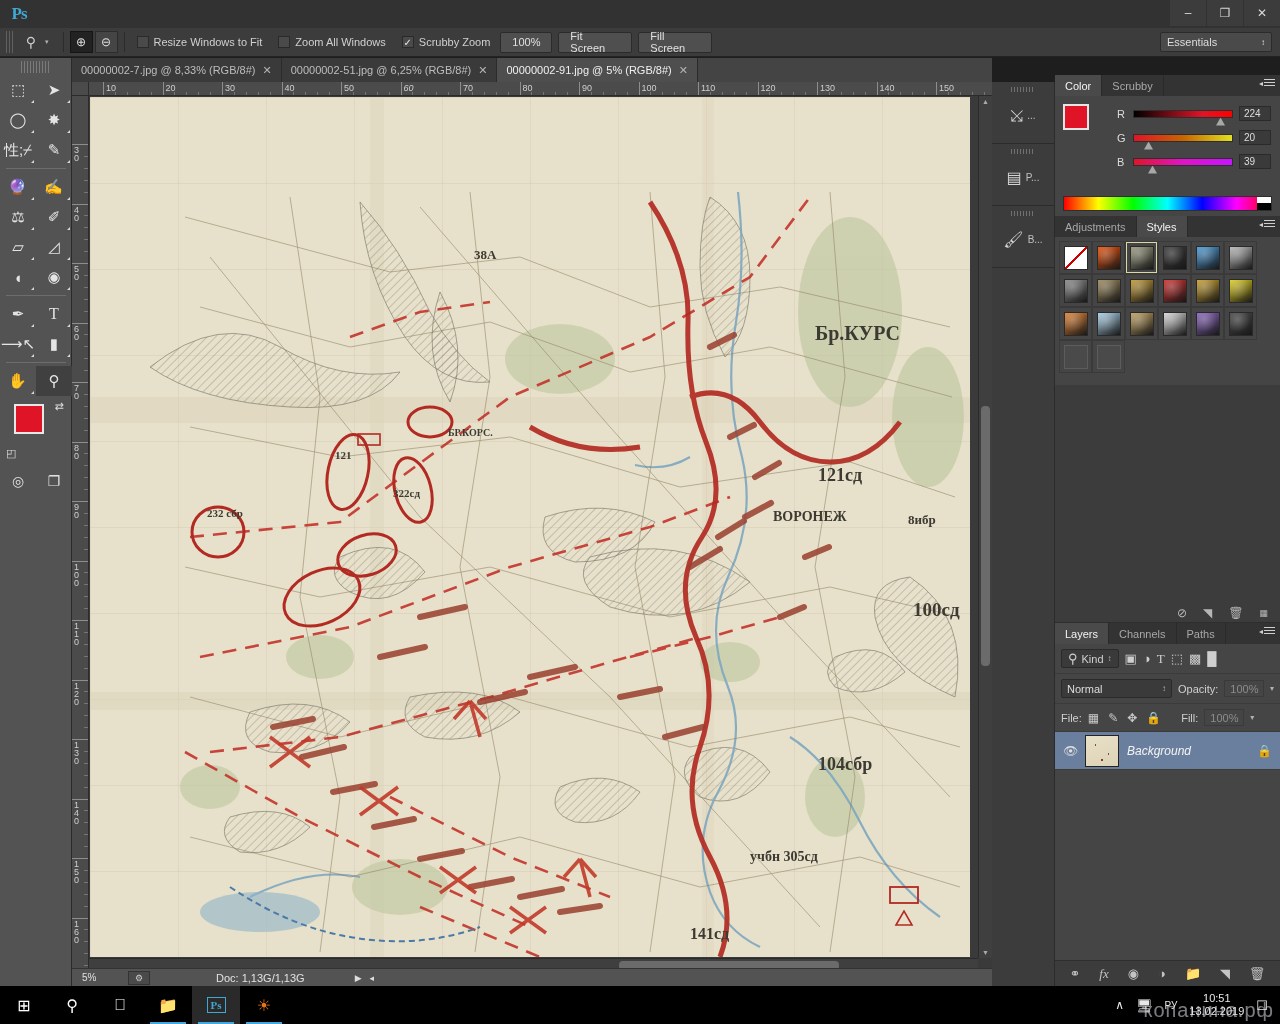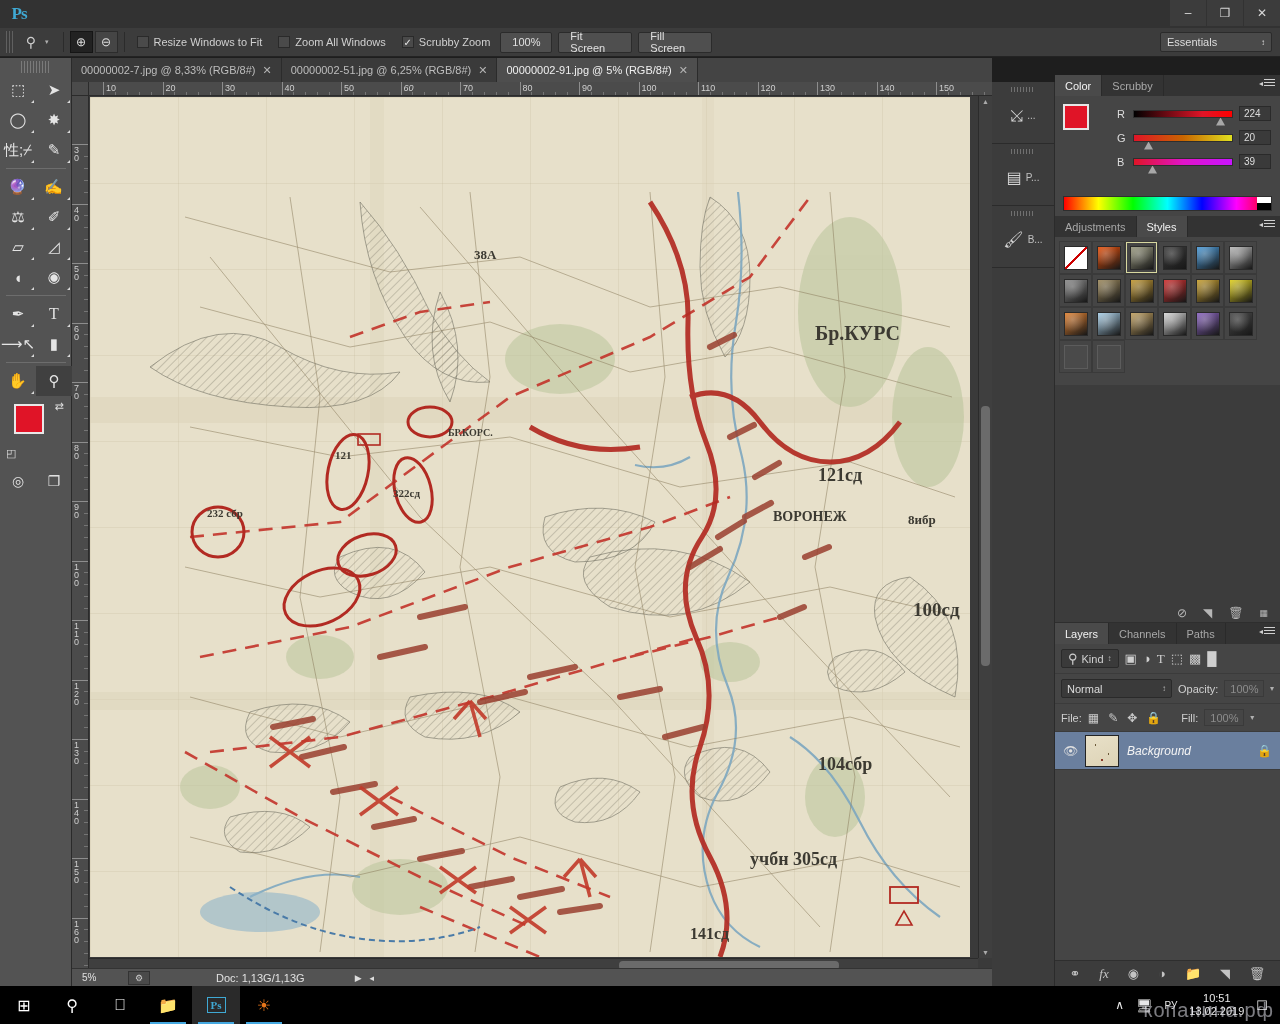--- a/index.html
+++ b/index.html
@@ -810,21 +810,21 @@
             <div class="mlabel" style="left: 725px; top: 225px; font-size: 20px;">Бр.КУРС</div>
             <div class="mlabel" style="left: 358px; top: 330px; font-size: 10px;">БР.КОРС.</div>
             <div class="mlabel" style="left: 728px; top: 368px; font-size: 18px;">121сд</div>
             <div class="mlabel" style="left: 683px; top: 412px; font-size: 14px;">ВОРОНЕЖ</div>
             <div class="mlabel" style="left: 818px; top: 415px; font-size: 13px;">8ибр</div>
             <div class="mlabel" style="left: 823px; top: 502px; font-size: 19px;">100сд</div>
             <div class="mlabel" style="left: 117px; top: 410px; font-size: 11px;">232 сбр</div>
             <div class="mlabel" style="left: 245px; top: 352px; font-size: 11px;">121</div>
             <div class="mlabel" style="left: 303px; top: 390px; font-size: 11px;">322сд</div>
             <div class="mlabel" style="left: 728px; top: 657px; font-size: 18px;">104сбр</div>
-            <div class="mlabel" style="left: 660px; top: 752px; font-size: 18px;">учбн 305сд</div>
+            <div class="mlabel" style="left: 660px; top: 752px; font-size: 14px;">учбн 305сд</div>
             <div class="mlabel" style="left: 600px; top: 828px; font-size: 16px;">141сд</div>
           </div>
       </div>
     </div>
 
     <div class="scrollbar-v">
       <div class="sb-arrow" style="top:2px">▲</div>
       <div class="sb-thumb-v"></div>
       <div class="sb-arrow" style="bottom:2px">▼</div>
     </div>

